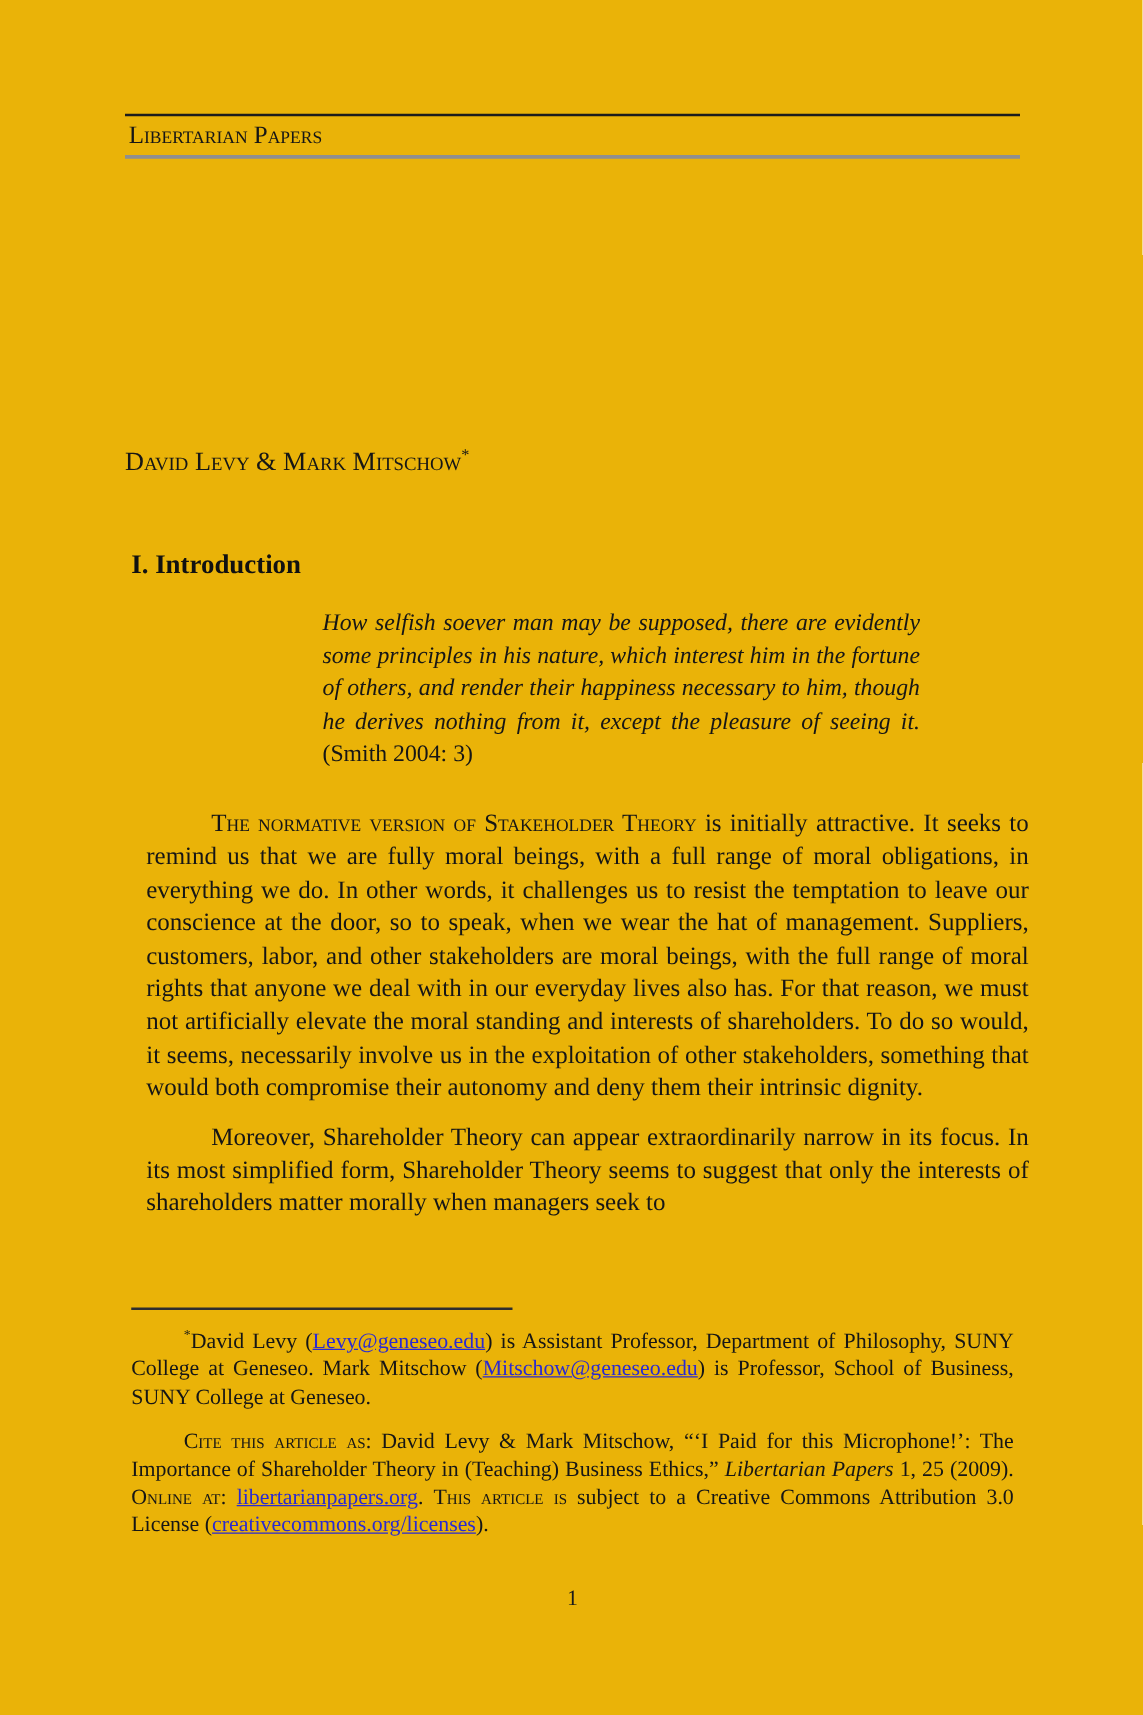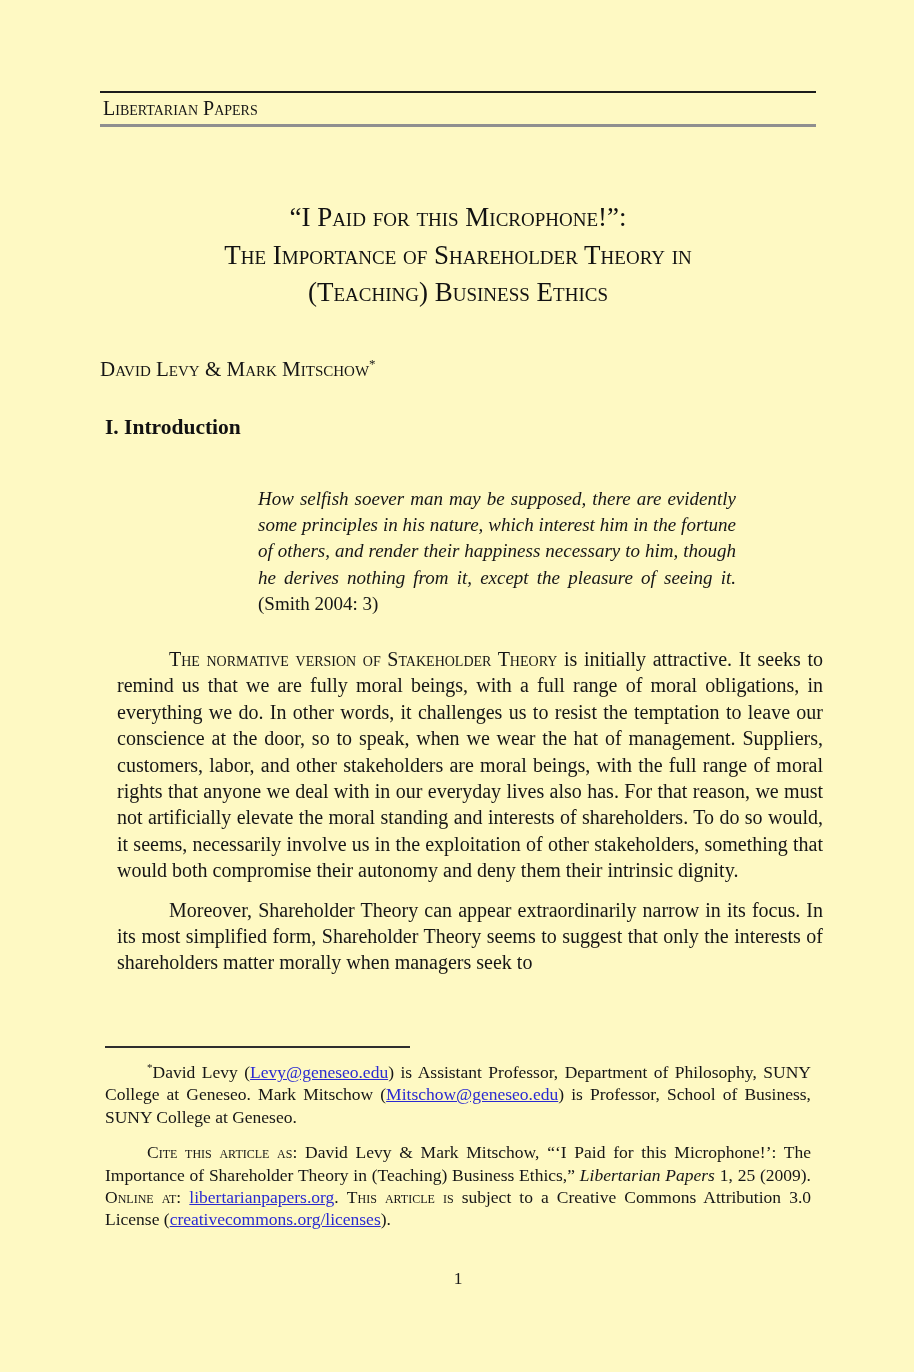--- a/index.html
+++ b/index.html
@@ -4,21 +4,21 @@
 <style>
   html, body {
     margin: 0;
     padding: 0;
     background: #ffffff;
   }
   .page {
     position: relative;
     width: 914px;
     height: 1372px;
-    background: #fef9c3;
+    background: #eab308;
     font-family: "Liberation Serif", "DejaVu Serif", serif;
     color: #161616;
     overflow: hidden;
   }
   .sc { font-variant: small-caps; }
   .it { font-style: italic; }
 
   
   .running-header {
     position: absolute;
@@ -64,21 +64,21 @@
   }
   .byline sup {
     font-size: 13px;
     vertical-align: super;
     line-height: 0;
   }
 
   
   .section-heading {
     position: absolute;
-    top: 415px;
+    top: 439px;
     left: 105px;
     margin: 0;
     font-size: 21.5px;
     font-weight: bold;
     color: #111;
   }
 
   
   .epigraph {
     position: absolute;
@@ -154,25 +154,20 @@
 <body>
 
 <div class="page">
 
   <div class="running-header">
     <div class="row">
       <span class="sc">Libertarian Papers</span>
     </div>
   </div>
 
-  <h1 class="article-title sc">
-    <span class="tline">“I Paid for this Microphone!”:</span>
-    <span class="tline">The Importance of Shareholder Theory in</span>
-    <span class="tline">(Teaching) Business Ethics</span>
-  </h1>
 
   <div class="byline">
     <span class="sc">David Levy &amp; Mark Mitschow</span><sup>*</sup>
   </div>
 
   <h2 class="section-heading">I. Introduction</h2>
 
   <div class="epigraph">
     <span>How selfish soever man may be supposed, there are evidently some principles in his nature, which interest him in the fortune of others, and render their happiness necessary to him, though he derives nothing from it, except the pleasure of seeing it.</span>
     <span class="roman">(Smith 2004: 3)</span>

